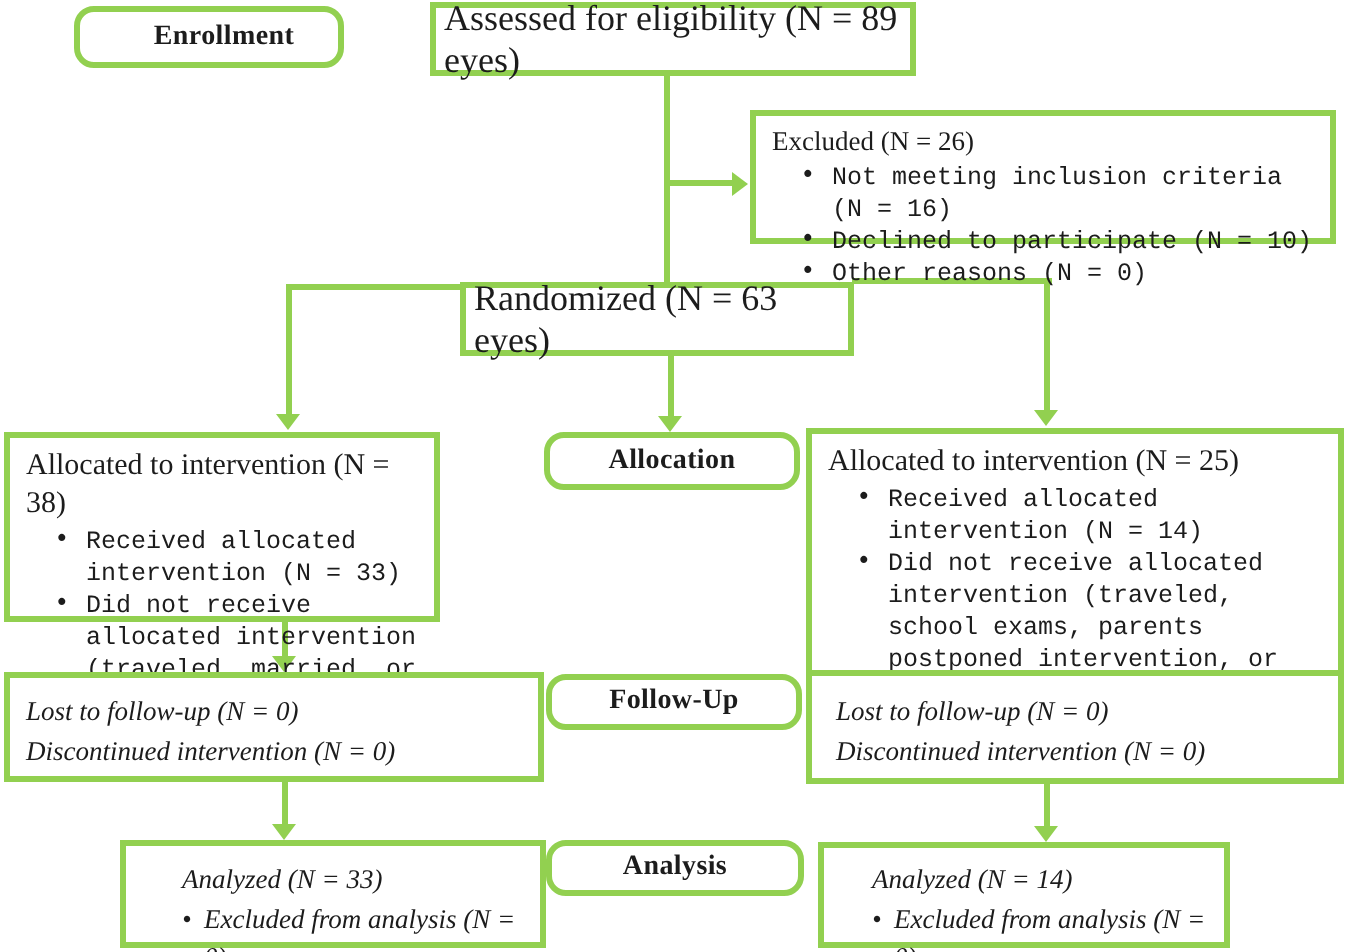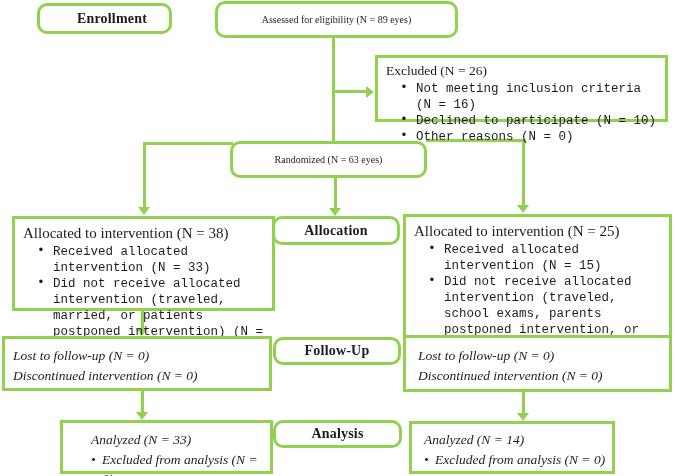--- a/index.html
+++ b/index.html
@@ -11,21 +11,21 @@
   .box{
     position:absolute;box-sizing:border-box;background:#ffffff;
     border:3px solid #92d050;
   }
   .rlabel{
     border-radius:10px;display:flex;align-items:center;justify-content:center;
     font-weight:bold;font-size:14px;letter-spacing:.2px;
   }
   .ctext{
     display:flex;align-items:center;justify-content:center;
-    font-size:10px;text-align:right;padding:0 4px;border-radius:10px;
+    font-size:18px;text-align:left;padding:0 4px;
   }
   .body{padding:5px 6px 4px 8px;font-size:13.5px;line-height:1.3;}
   .body .title{font-size:15px;line-height:1.25;margin:0;}
   .blist{margin:1px 0 0 0;padding:0;list-style:none;font-size:12.5px;}
   .blist li{position:relative;padding-left:30px;line-height:1.28;font-family:Liberation Mono, monospace;}
   .blist li::before{content:"\2022";position:absolute;left:14px;top:-1px;font-size:13px;}
   .plainlines p{margin:0;font-size:13.5px;line-height:1.45;font-style:italic;}
   .bullet-line{position:relative;padding-left:11px;}
   .bullet-line::before{content:"\2022";position:absolute;left:0;top:0;}
   .line{position:absolute;background:#92d050;}
@@ -86,49 +86,49 @@
     <p class="title" style="font-size:13.5px;">Excluded (N = 26)</p>
     <ul class="blist">
       <li>Not meeting inclusion criteria (N = 16)</li>
       <li>Declined to participate (N = 10)</li>
       <li>Other reasons (N = 0)</li>
     </ul>
   </div>
 
   <div class="box ctext" style="left:230px;top:141px;width:197px;height:37px;">Randomized (N = 63 eyes)</div>
 
-  <div class="box body" style="left:12px;top:216px;width:263px;height:95px;">
+  <div class="box body" style="left:2px;top:216px;width:218px;height:95px;">
     <p class="title">Allocated to intervention (N = 38)</p>
     <ul class="blist">
       <li>Received allocated intervention (N = 33)</li>
       <li>Did not receive allocated intervention (traveled, married, or patients postponed intervention) (N = 5)</li>
     </ul>
   </div>
 
   <div class="box body" style="left:403px;top:214px;width:269px;height:129px;">
     <p class="title">Allocated to intervention (N = 25)</p>
     <ul class="blist">
-      <li>Received allocated intervention (N = 15)</li>
+      <li>Received allocated intervention (N = 14)</li>
       <li>Did not receive allocated intervention (traveled, school exams, parents postponed intervention, or interventions done elsewhere) (N = 11)</li>
     </ul>
   </div>
 
   <div class="box body plainlines" style="left:2px;top:336px;width:270px;height:55px;padding-top:7px;">
     <p>Lost to follow-up (N = 0)</p>
     <p>Discontinued intervention (N = 0)</p>
   </div>
 
   <div class="box body plainlines" style="left:403px;top:335px;width:269px;height:57px;padding-top:8px;padding-left:12px;">
     <p>Lost to follow-up (N = 0)</p>
     <p>Discontinued intervention (N = 0)</p>
   </div>
 
   <div class="box body plainlines" style="left:60px;top:420px;width:213px;height:54px;padding-top:7px;padding-left:28px;">
     <p>Analyzed (N = 33)</p>
     <p class="bullet-line">Excluded from analysis (N = 0)</p>
   </div>
 
-  <div class="box body plainlines" style="left:409px;top:421px;width:206px;height:53px;padding-top:6px;padding-left:12px;">
+  <div class="box body plainlines" style="left:409px;top:421px;width:206px;height:53px;padding-top:6px;padding-left:24px;">
     <p>Analyzed (N = 14)</p>
     <p class="bullet-line">Excluded from analysis (N = 0)</p>
   </div>
 
 </div>
 
 </body></html>

